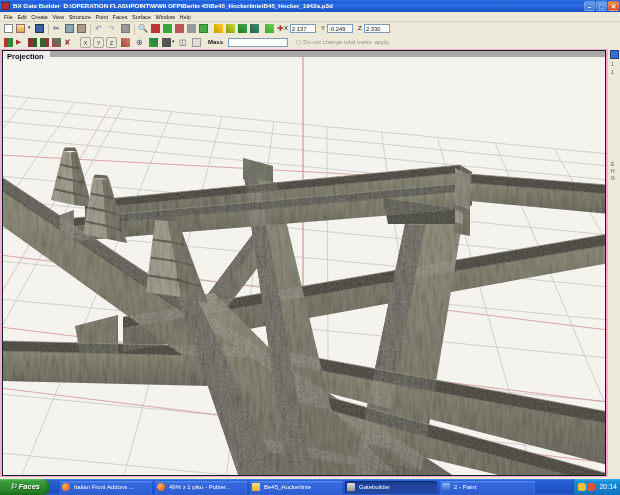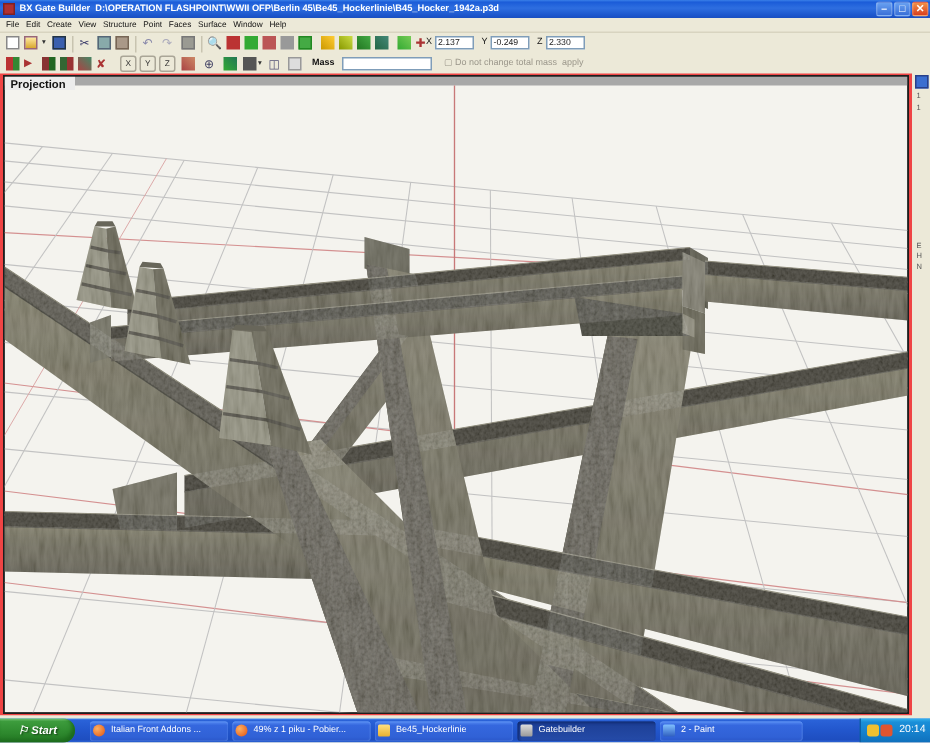--- a/index.html
+++ b/index.html
@@ -15,21 +15,21 @@
 #menu { position:absolute; left:0; top:12px; width:620px; height:10px; background:#ece9d8; font-size:5.5px; color:#111; line-height:10px; border-bottom:1px solid #d8d4c0; }
 #menu span { margin-left:4.5px; }
 
 #tb1 { position:absolute; left:0; top:22px; width:620px; height:14px; background:#ece9d8; }
 #tb2 { position:absolute; left:0; top:36px; width:620px; height:13px; background:#ece9d8; }
 .ic { position:absolute; width:9px; height:9px; top:2px; }
 .coord { position:absolute; top:2px; height:9px; background:#fff; border:1px solid #7f9db9; font-size:5.8px; line-height:8px; color:#222; padding-left:1px; width:26px; }
 .clbl { position:absolute; top:2px; font-size:6px; color:#111; line-height:9px; }
 .xyzbtn { position:absolute; top:1px; width:11px; height:11px; background:#ece9d8; border:1px solid #aaa697; border-radius:2px; font-size:5.5px; text-align:center; line-height:10px; color:#333; }
 
-#vp { position:absolute; left:0; top:49px; width:608px; height:428px; background:#ef4444; }
+#vp { position:absolute; left:0; top:49px; width:608px; height:428px; background:#f9a8d4; }
 #vpb { position:absolute; left:2px; top:1px; width:604px; height:426px; background:#1e1e1e; }
 #vpi { position:absolute; left:1px; top:1px; width:602px; height:424px; overflow:hidden; }
 
 #rstrip { position:absolute; left:608px; top:49px; width:12px; height:428px; background:#ece9d8; }
 #rstrip .blue { position:absolute; left:2px; top:1px; width:9px; height:9px; background:#3a6ed0; border:1px solid #28408a; }
 #rstrip .t { position:absolute; left:3px; font-size:5px; color:#555; }
 
 #bstrip { position:absolute; left:0; top:477px; width:620px; height:2px; background:#ece9d8; }
 
 #task { position:absolute; left:0; top:479px; width:620px; height:16px;
@@ -304,21 +304,21 @@
 <div id="rstrip">
     <div class="blue"></div>
     <div class="t" style="top:12px">1</div>
     <div class="t" style="top:20px">1</div>
 <div class="t" style="top:112px">E</div>
     <div class="t" style="top:119px">H</div>
     <div class="t" style="top:126px">N</div>
   </div>
 <div id="bstrip"></div>
 <div id="task">
-<div id="start">⚐ Start</div>
+<div id="start">⚐ Faces</div>
 <div class="tbtn" style="left:60px; width:92px;"><span class="fi" style="background:radial-gradient(circle at 35% 35%, #ffb060, #e05010)"></span>Italian Front Addons ...</div>
 <div class="tbtn" style="left:155px; width:92px;"><span class="fi" style="background:radial-gradient(circle at 35% 35%, #ffb060, #e05010)"></span>49% z 1 piku - Pobier...</div>
 <div class="tbtn" style="left:250px; width:92px;"><span class="fi" style="background:linear-gradient(#ffe080,#e8b030); border-radius:1px;"></span>Be45_Hockerlinie</div>
 <div class="tbtn active" style="left:345px; width:92px;"><span class="fi" style="background:linear-gradient(#ddd,#999); border-radius:1px;"></span>Gatebuilder</div>
 <div class="tbtn" style="left:440px; width:95px;"><span class="fi" style="background:linear-gradient(#80c0ff,#3060c0); border-radius:1px;"></span>2 - Paint</div>
 <div id="tray">
       <span class="tico" style="left:4px; background:#f0c030;"></span>
       <span class="tico" style="left:13px; background:#e05530;"></span>
       <span class="clock">20:14</span>
     </div>

